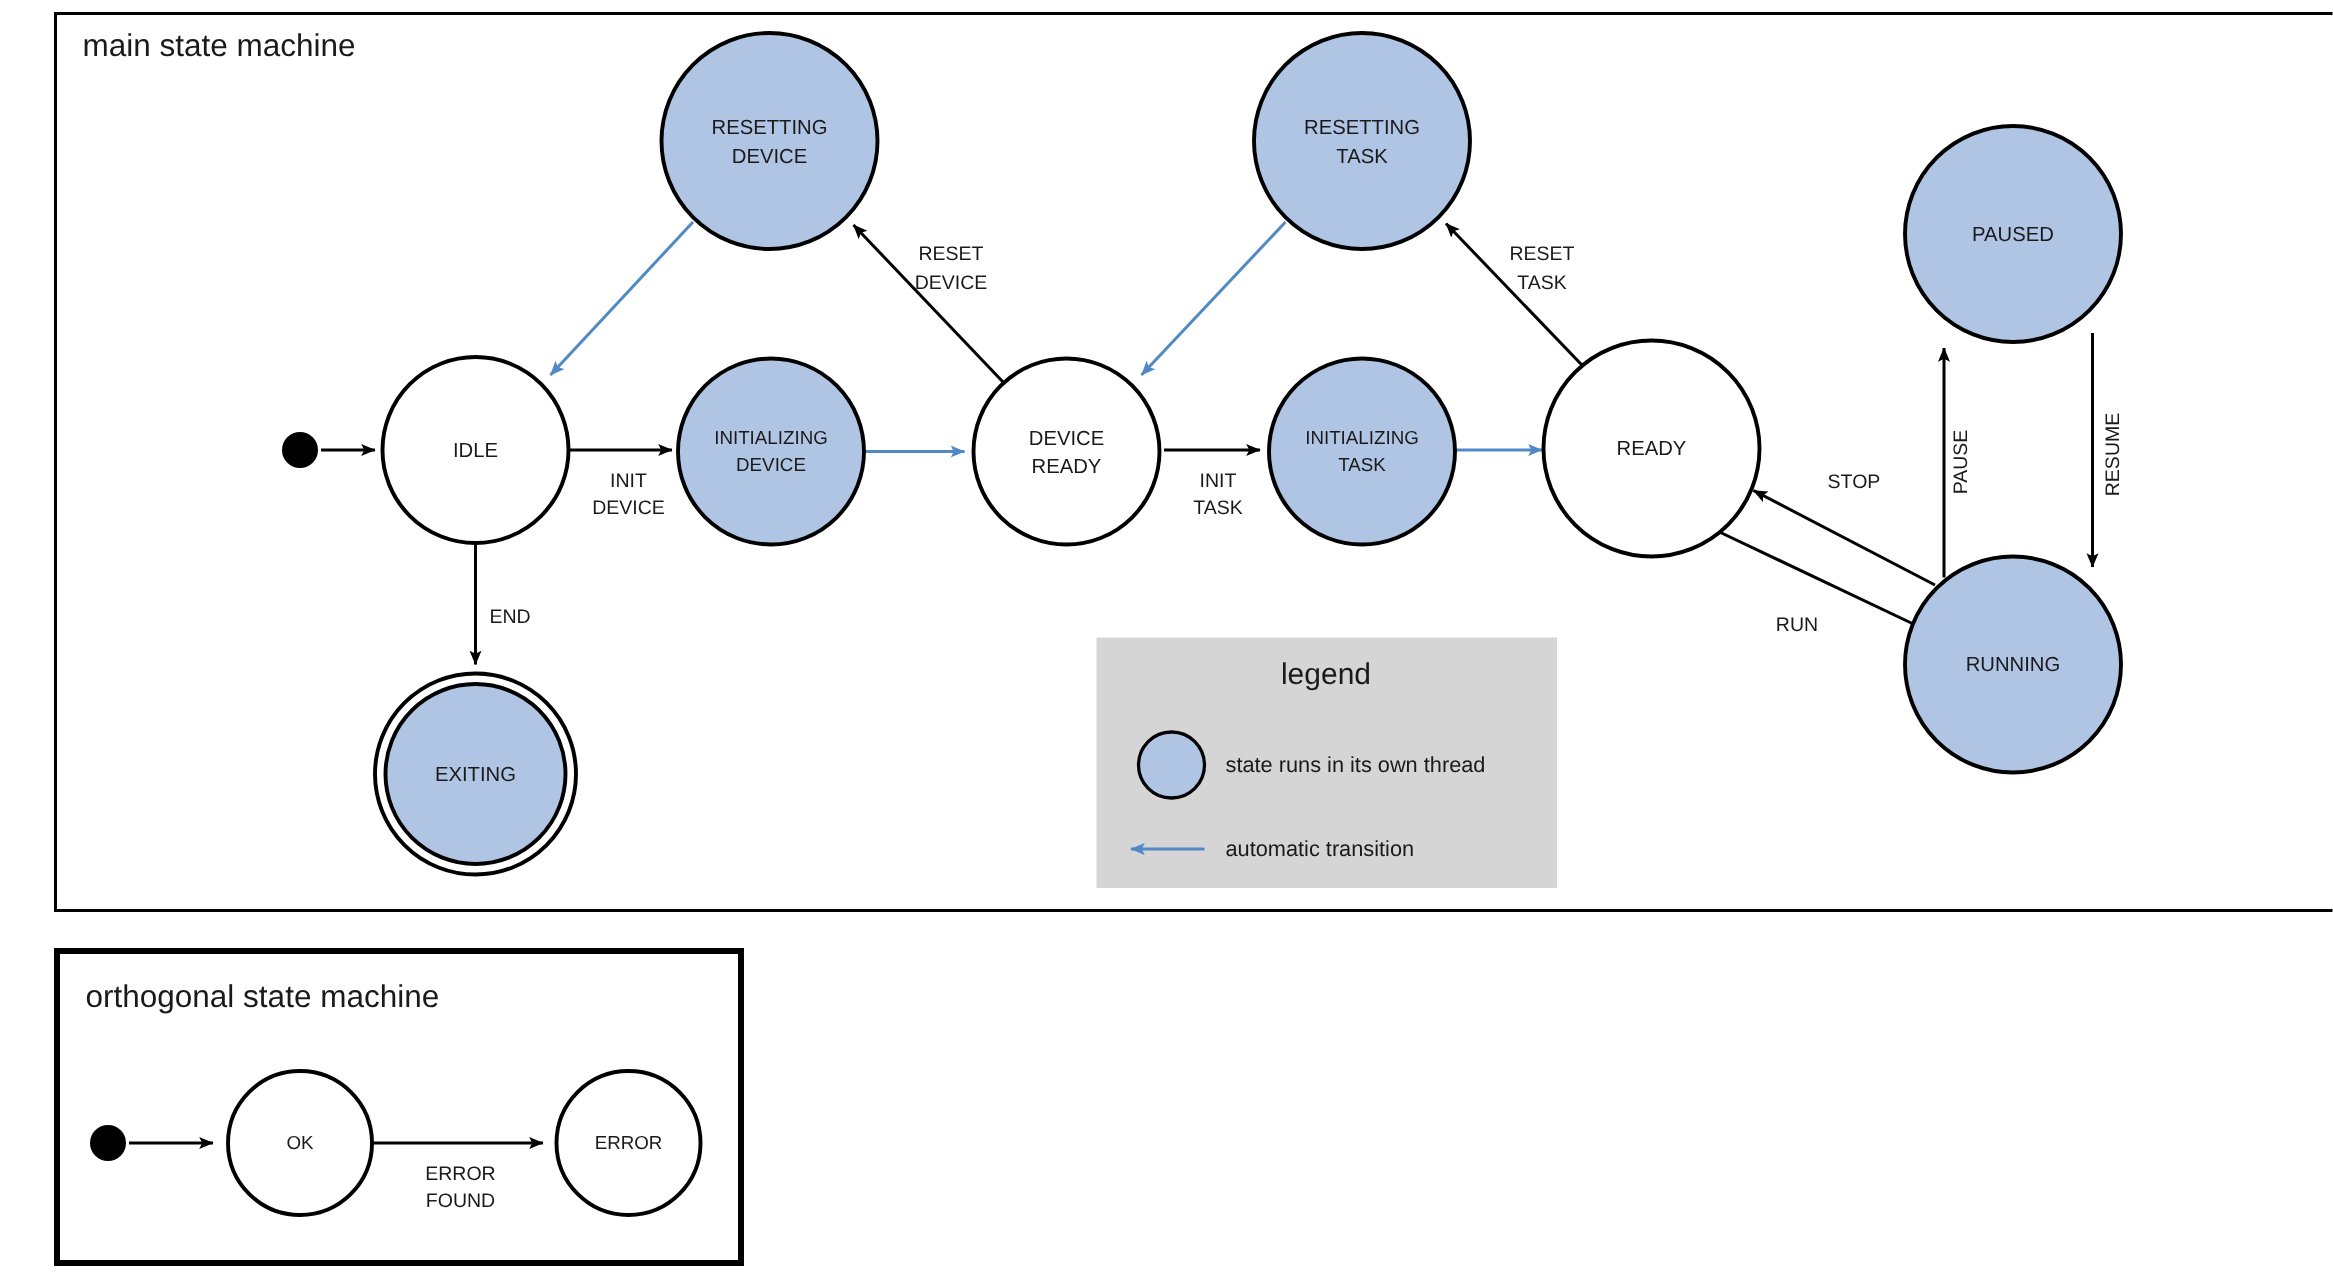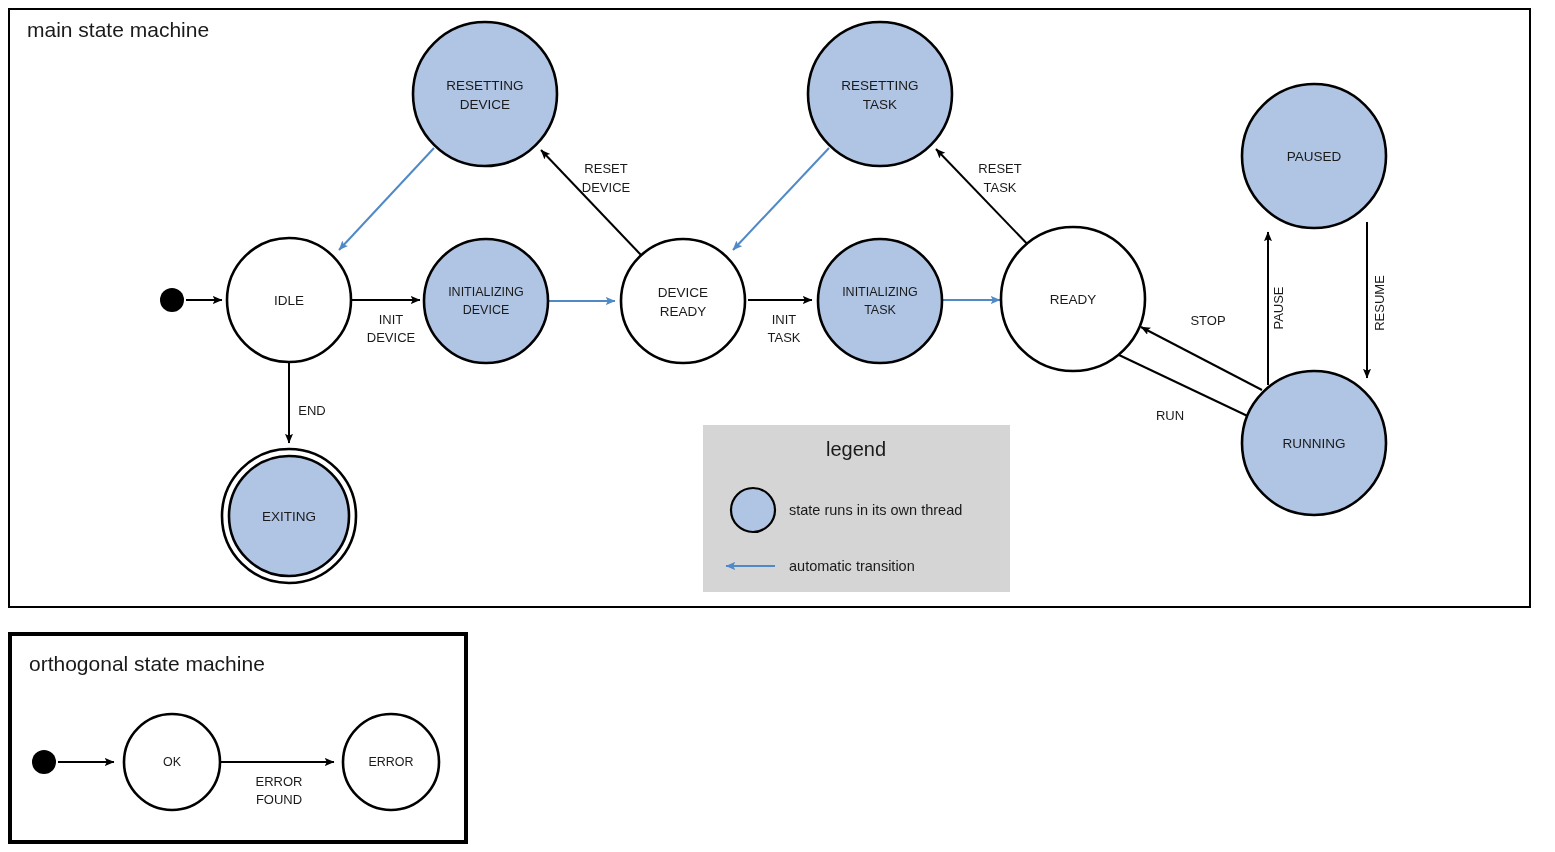--- a/index.html
+++ b/index.html
@@ -10,20 +10,21 @@
   body {
     width: 1555px;
     height: 852px;
     font-family: "Liberation Sans", sans-serif;
     overflow: hidden;
   }
   #stage {
     position: relative;
     width: 1447px;
     height: 852px;
+    margin-left: 28px;
   }
   svg#diagram {
     position: absolute;
     left: 0;
     top: 0;
     width: 1555px;
     height: 852px;
   }
   .frame {
     fill: none;

